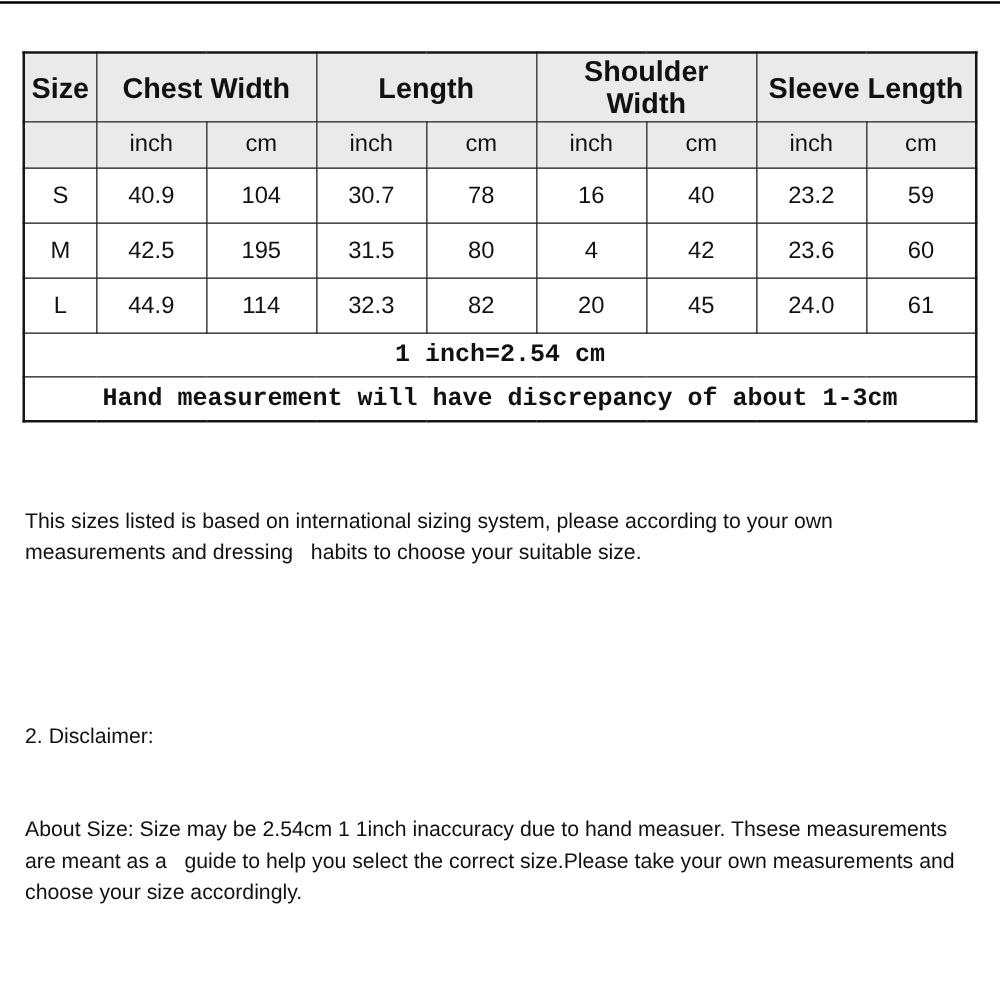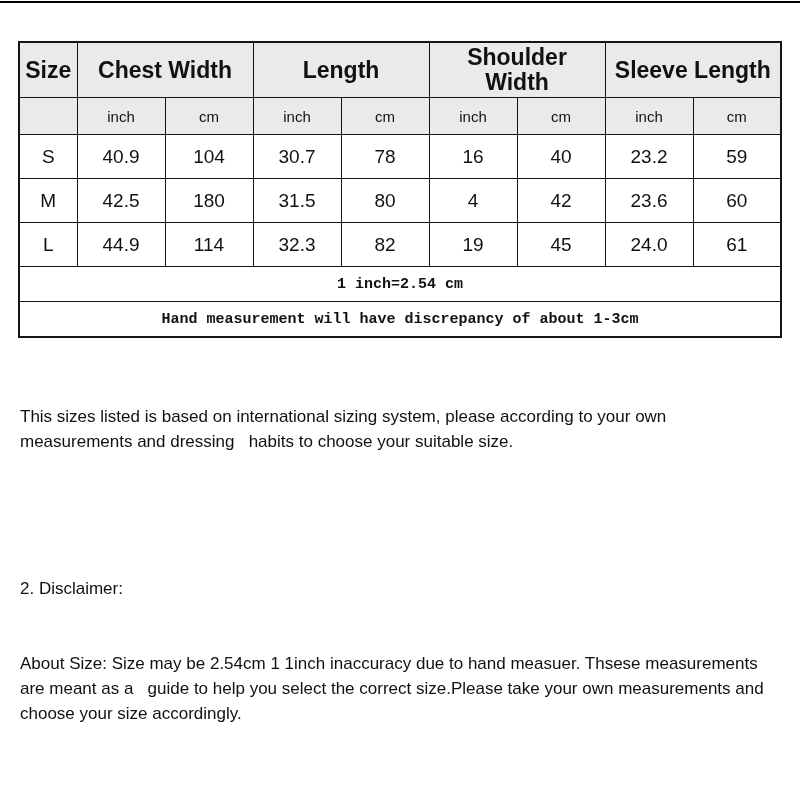--- a/index.html
+++ b/index.html
@@ -41,34 +41,34 @@
   }
   .row-main th {
     background: #eaeaea;
     font-size: 23px;
     font-weight: bold;
     height: 54px;
     line-height: 25px;
   }
   .row-units th {
     background: #eaeaea;
-    font-size: 15px;
+    font-size: 19px;
     font-weight: normal;
     height: 36px;
   }
   .data-row td {
     font-size: 19px;
     font-weight: normal;
     height: 43px;
     background: #ffffff;
   }
   .note-row td {
     font-family: "Liberation Mono", monospace;
     font-weight: bold;
-    font-size: 15px;
+    font-size: 20px;
     height: 34px;
     background: #ffffff;
   }
   .w-shoulder span {
     display: inline-block;
     max-width: 125px;
   }
   .notes {
     padding: 16px 26px 0 20px;
   }
@@ -127,35 +127,35 @@
         <td>30.7</td>
         <td>78</td>
         <td>16</td>
         <td>40</td>
         <td>23.2</td>
         <td>59</td>
       </tr>
       <tr class="data-row">
         <td>M</td>
         <td>42.5</td>
-        <td>180</td>
+        <td>195</td>
         <td>31.5</td>
         <td>80</td>
         <td>4</td>
         <td>42</td>
         <td>23.6</td>
         <td>60</td>
       </tr>
       <tr class="data-row">
         <td>L</td>
         <td>44.9</td>
         <td>114</td>
         <td>32.3</td>
         <td>82</td>
-        <td>19</td>
+        <td>20</td>
         <td>45</td>
         <td>24.0</td>
         <td>61</td>
       </tr>
       <tr class="note-row">
         <td colspan="9">1 inch=2.54 cm</td>
       </tr>
       <tr class="note-row">
         <td colspan="9">Hand measurement will have discrepancy of about 1-3cm</td>
       </tr>

